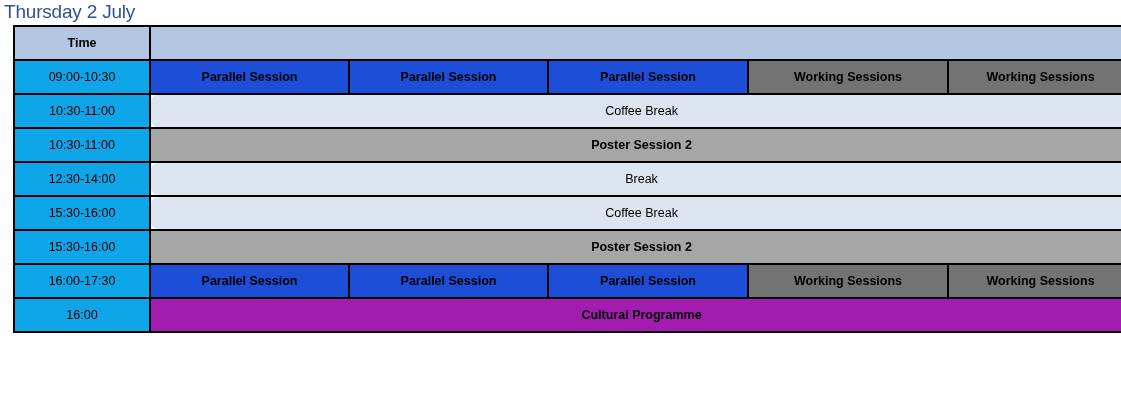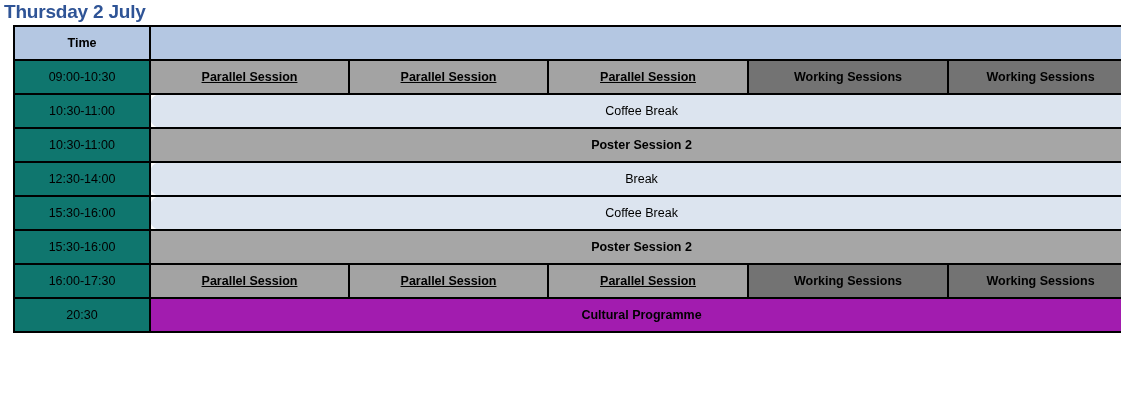--- a/index.html
+++ b/index.html
@@ -8,21 +8,21 @@
     background: #ffffff;
   }
   body {
     width: 1121px;
     height: 410px;
     font-family: "Liberation Sans", sans-serif;
     overflow: hidden;
   }
   #page-title {
     font-size: 19px;
-    font-weight: bold;
+    font-weight: normal;
     color: #2F5496;
     padding: 1px 0 2px 4px;
     line-height: 22px;
     letter-spacing: -0.2px;
   }
   table.schedule {
     border-collapse: collapse;
     table-layout: fixed;
     width: 1119px;
     margin-left: 13px;
@@ -32,37 +32,36 @@
     font-size: 12.5px;
     text-align: center;
     vertical-align: middle;
     height: 32px;
     padding: 0;
     color: #000000;
     white-space: nowrap;
     overflow: hidden;
   }
   td.time-col {
-    background: #0f766e;
+    background: #0ea5e9;
     font-weight: normal;
     font-size: 12.5px;
   }
   td.head-time {
     background: #B4C7E2;
     font-weight: bold;
     height: 26px;
   }
   td.head-blank {
     background: #B4C7E2;
     height: 26px;
   }
   td.parallel {
-    background: #a3a3a3;
+    background: #1d4ed8;
     font-weight: bold;
-    text-decoration: underline;
   }
   td.working {
     background: #737373;
     font-weight: bold;
   }
   td.break {
     background: #DCE4EF;
     font-weight: normal;
     border-radius: 11px;
   }
@@ -124,17 +123,17 @@
       </tr>
       <tr>
         <td class="time-col">16:00-17:30</td>
         <td class="parallel">Parallel Session</td>
         <td class="parallel">Parallel Session</td>
         <td class="parallel">Parallel Session</td>
         <td class="working">Working Sessions</td>
         <td class="working">Working Sessions</td>
       </tr>
       <tr>
-        <td class="time-col">20:30</td>
+        <td class="time-col">16:00</td>
         <td class="cultural" colspan="5">Cultural Programme</td>
       </tr>
     </tbody>
 </table>
 
 </body></html>

